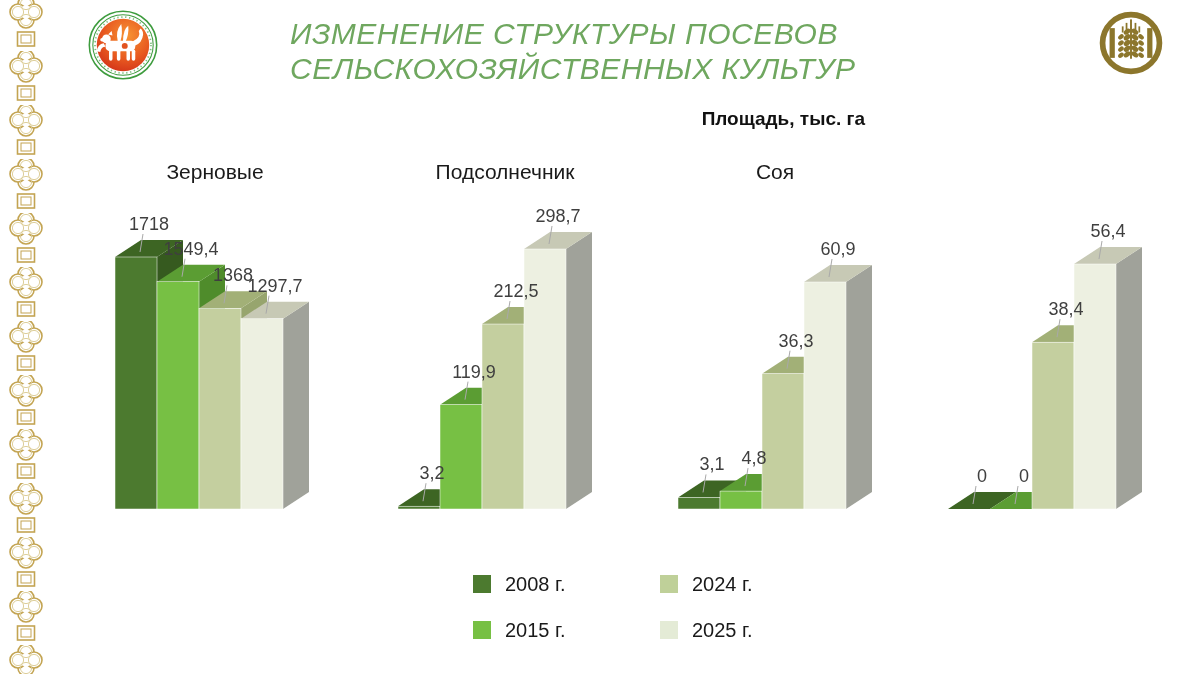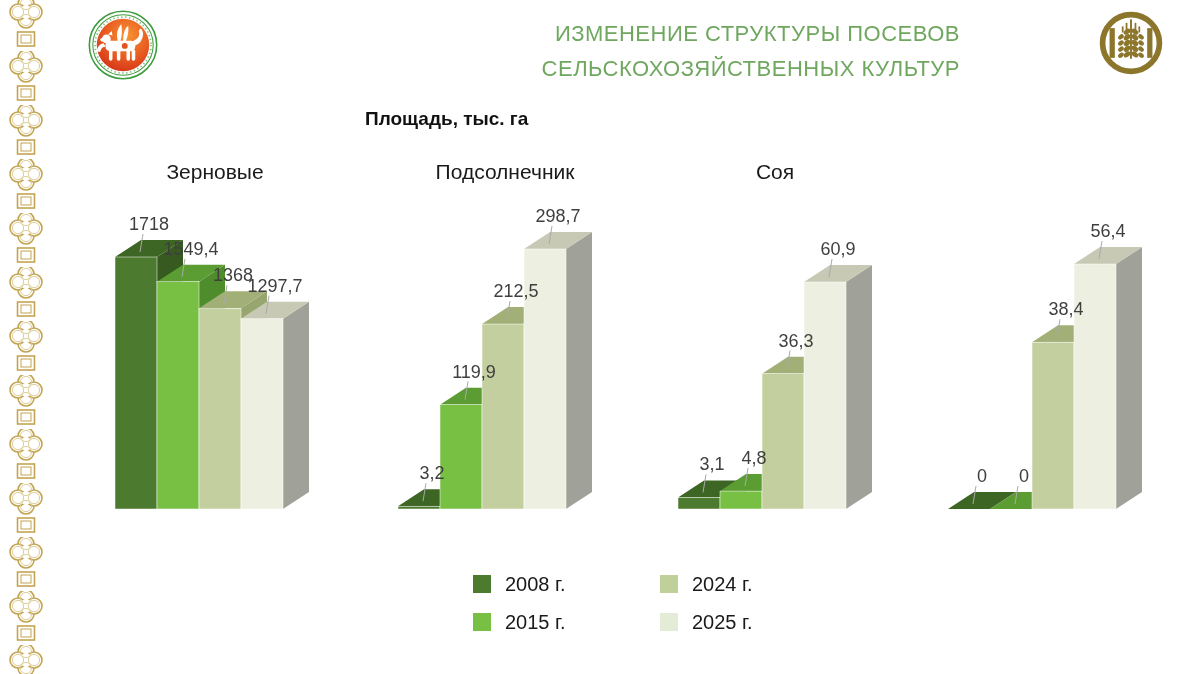--- a/index.html
+++ b/index.html
@@ -1,29 +1,29 @@
 <!DOCTYPE html>
 <html><head>
 <meta charset="utf-8">
 <style>
   html,body{margin:0;padding:0;background:#fff;}
   .slide{position:relative;width:1200px;height:674px;background:#fff;overflow:hidden;
          font-family:"Liberation Sans",sans-serif;}
   .ornament{position:absolute;left:0;top:0;}
   .logo-left{position:absolute;left:88px;top:10px;}
   .logo-right{position:absolute;left:1096px;top:8px;}
-  .title-block{position:absolute;left:290px;top:16px;width:670px;text-align:right;
-               font-size:22px;line-height:35px;font-weight:400;letter-spacing:.5px;}
-  .subtitle{position:absolute;left:365px;top:108px;width:500px;text-align:left;
+  .title-block{position:absolute;left:290px;top:16px;width:670px;text-align:left;
+               font-size:30px;line-height:35px;font-weight:400;letter-spacing:.5px;font-style:italic;}
+  .subtitle{position:absolute;left:365px;top:108px;width:500px;text-align:right;
             font-size:19px;font-weight:bold;color:#111;}
   .chart{position:absolute;top:144px;width:250px;height:400px;}
   .chart-title{position:absolute;top:16px;width:100%;text-align:center;font-size:21px;color:#1a1a1a;}
   .chart svg{position:absolute;left:0;top:0;overflow:visible;}
   .legend{position:absolute;left:473px;top:575px;display:grid;
-          grid-template-columns:187px auto;row-gap:20px;}
+          grid-template-columns:187px auto;row-gap:28px;}
   .legend-item{display:flex;align-items:center;gap:14px;font-size:20px;color:#1a1a1a;height:18px;}
   .swatch{width:18px;height:18px;flex:0 0 18px;}
 </style>
 </head>
 <body>
 
 <div class="slide">
 
   <svg class="ornament" width="56" height="674" viewBox="0 0 56 674" aria-hidden="true">
     <defs>

